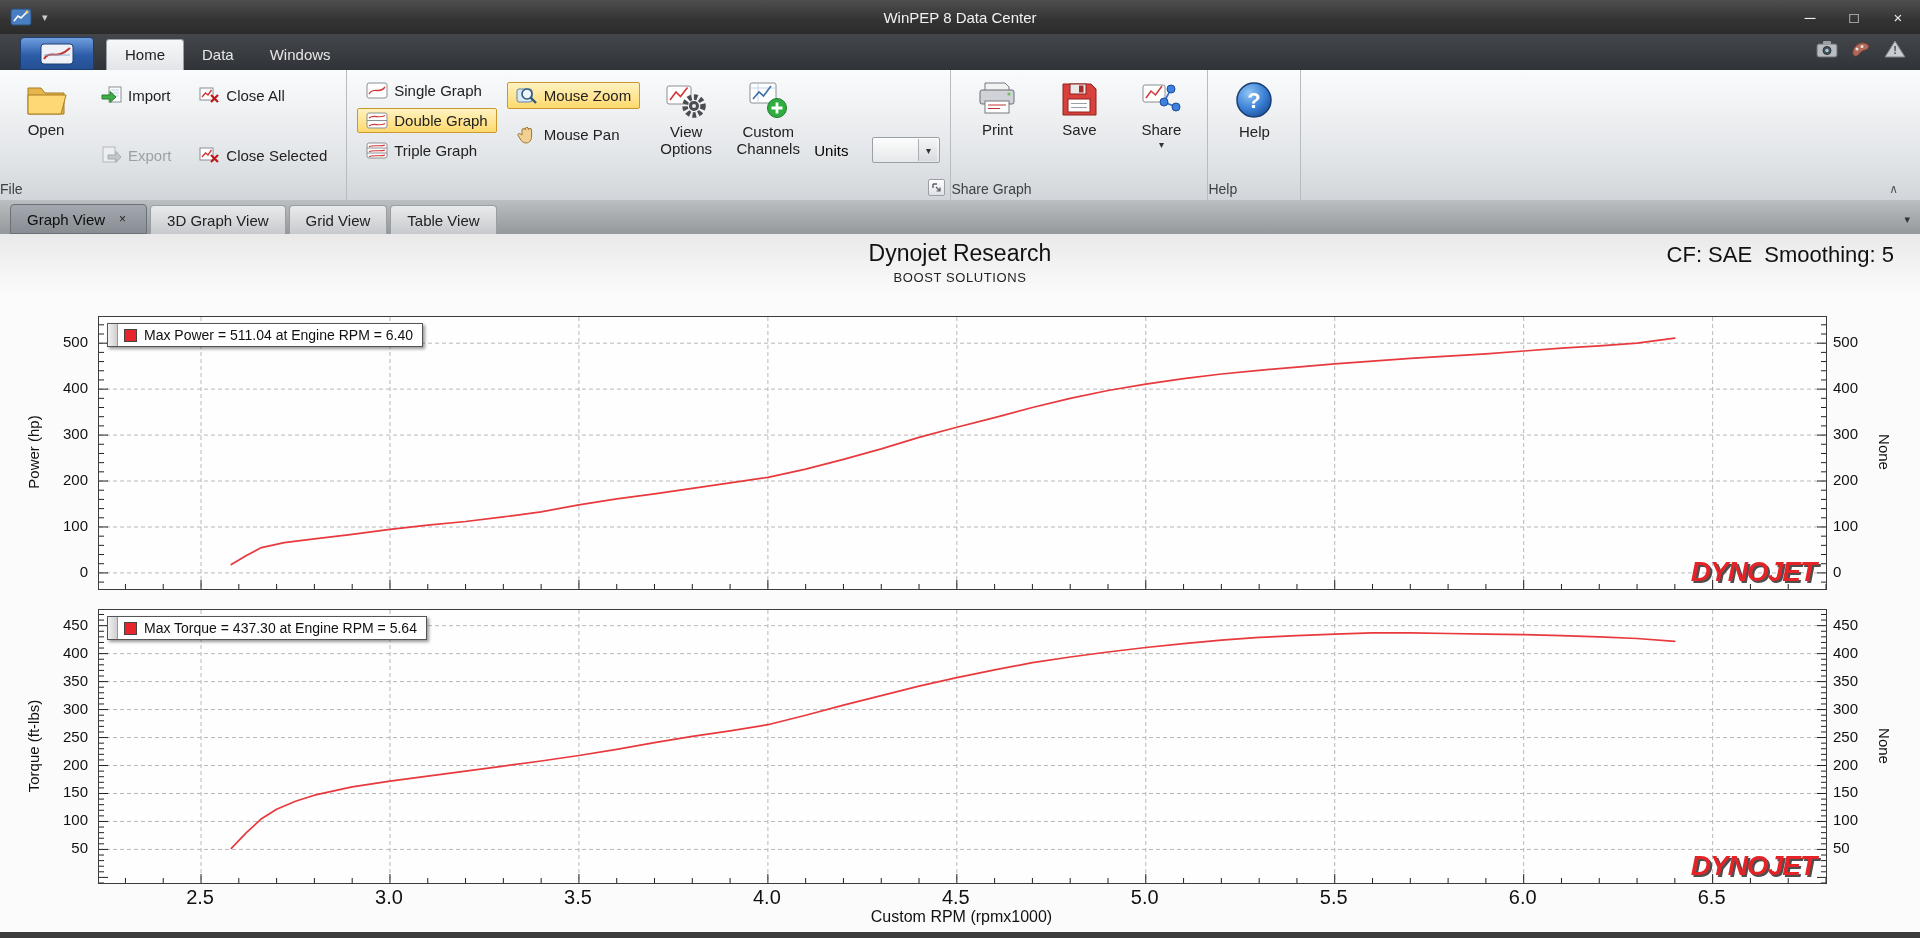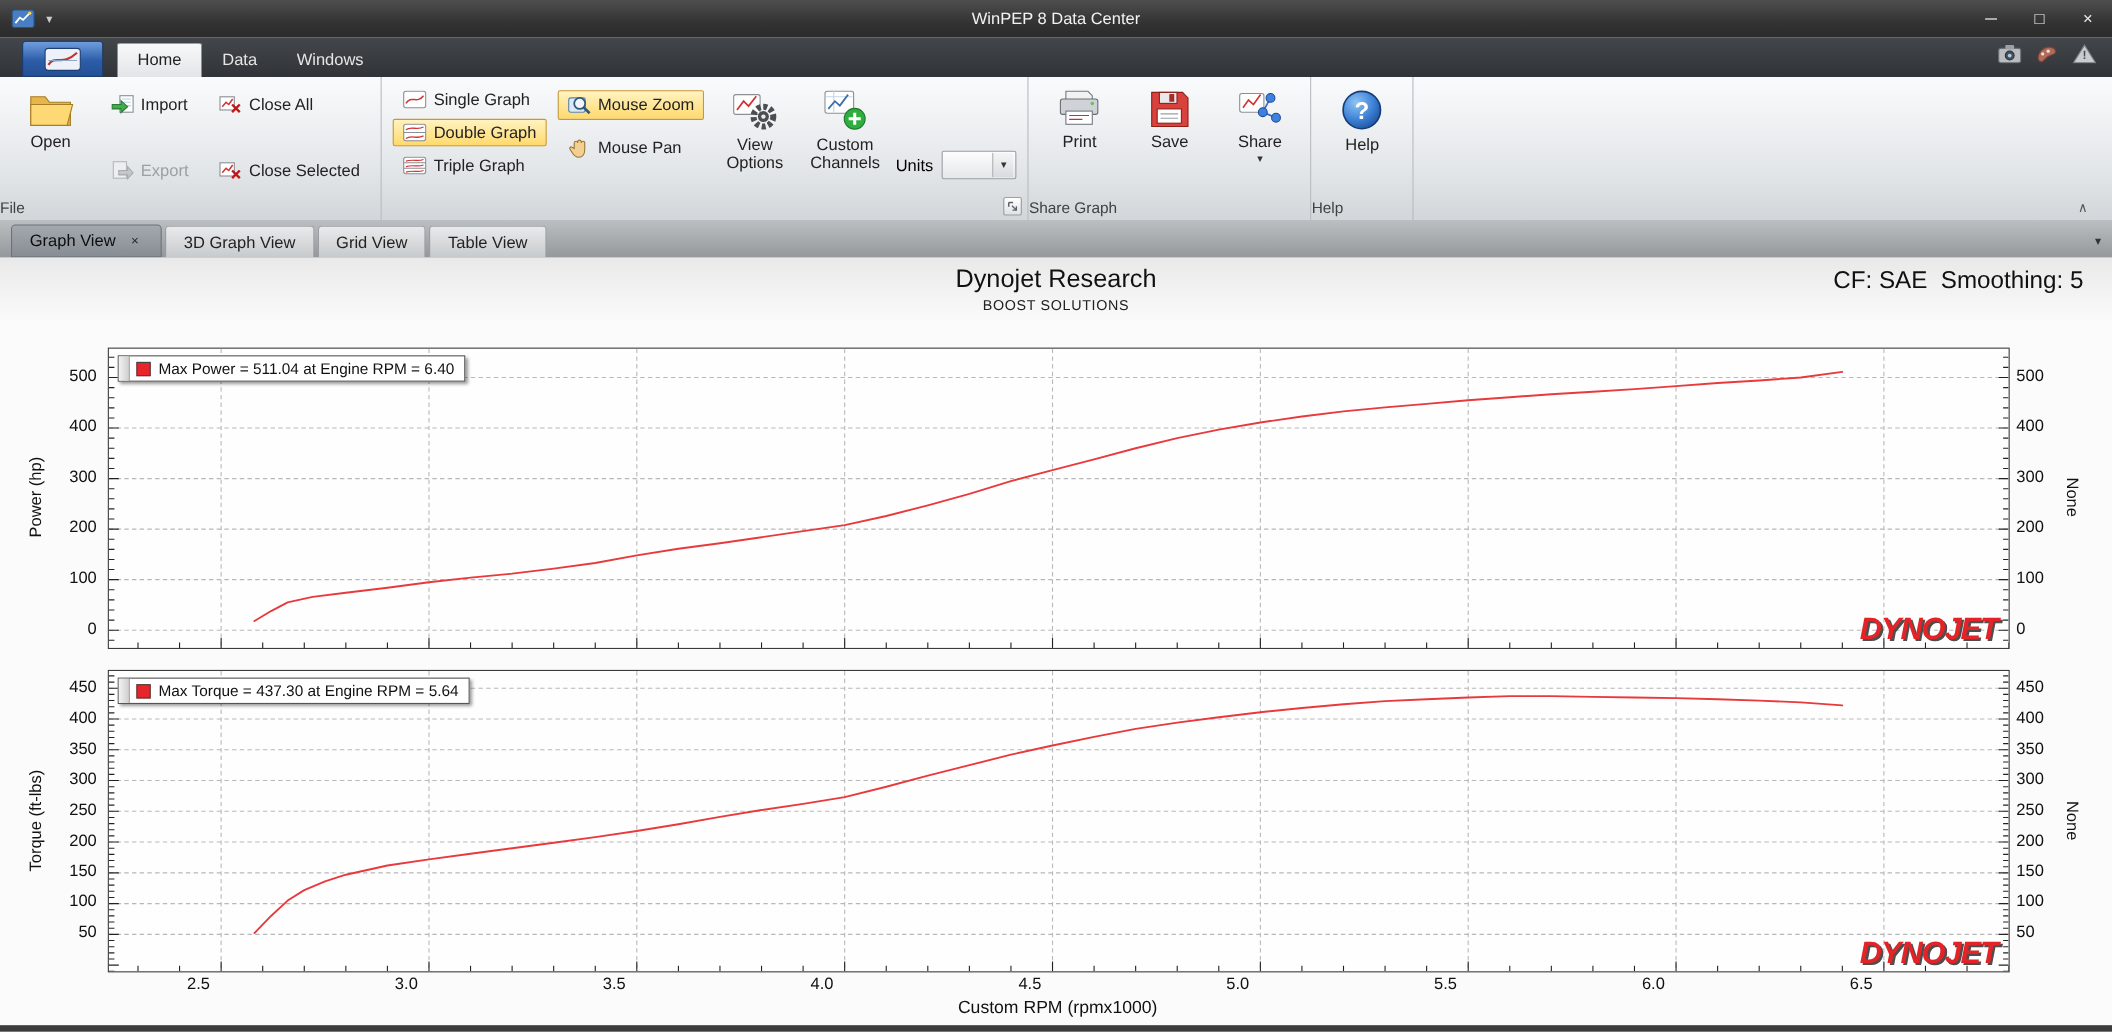--- a/index.html
+++ b/index.html
@@ -34,21 +34,21 @@
   .big-btn{width:72px;height:96px;display:flex;flex-direction:column;align-items:center;gap:3px;padding-top:4px;
     font-size:15px;color:#222;text-align:center;border-radius:3px;}
   .bb-label{line-height:17px;}
   .sb-col{display:flex;flex-direction:column;}
   .sb-col.file{height:86px;justify-content:space-between;padding-top:6px;}
   .sb-col.graphs{gap:5px;padding-top:2px;}
   .sb-col.mouse{gap:12px;padding-top:6px;}
   .small-btn{display:flex;align-items:center;gap:6px;font-size:15px;color:#222;padding:3px 8px;border:1px solid transparent;border-radius:2px;white-space:nowrap;}
   .small-btn.disabled{color:#9aa0a5;}
   .hl{background:linear-gradient(#fff3c2,#ffd96c);border:1px solid #c9992f;justify-content:center;}
-  .units{display:flex;align-items:center;gap:8px;font-size:15px;align-self:center;margin-top:26px;text-align:right;}
+  .units{display:flex;align-items:center;gap:24px;font-size:15px;align-self:center;margin-top:26px;text-align:right;}
   .combo{width:66px;height:24px;background:linear-gradient(#fdfdfd,#e5e7e9);border:1px solid #9aa0a6;border-radius:2px;position:relative;}
   .combo-arrow{position:absolute;right:2px;top:1px;bottom:1px;width:18px;background:linear-gradient(#f4f5f6,#d8dbde);
     border-left:1px solid #aab0b5;display:flex;align-items:center;justify-content:center;font-size:10px;color:#333;}
   .launcher{position:absolute;right:5px;bottom:4px;width:15px;height:15px;border:1px solid #9aa0a6;border-radius:2px;
     background:linear-gradient(#fff,#dfe2e5);display:flex;align-items:center;justify-content:center;}
   .collapse{position:absolute;right:16px;bottom:2px;font-size:12px;color:#555;padding:2px 6px;}
   .share-arrow{font-size:10px;color:#333;line-height:8px;}
 
   
   .doc-tabs{position:absolute;top:200px;left:0;right:0;height:34px;
@@ -81,21 +81,21 @@
   .ticklab{position:absolute;font-size:15px;color:#111;height:18px;line-height:18px;}
   .ticklab.left{left:0;width:88px;text-align:right;}
   .ticklab.right{left:1833px;width:70px;text-align:left;}
   .ytitle{position:absolute;font-size:15px;color:#111;white-space:nowrap;}
   .ytitle.leftside{left:33px;top:50%;transform:translate(-50%,-50%) rotate(-90deg);}
   .ytitle.rightside{left:1884px;top:50%;transform:translate(-50%,-50%) rotate(90deg);}
   .watermark{position:absolute;right:10px;bottom:1px;font-size:28px;font-style:italic;font-weight:800;
     color:#e42328;text-shadow:2px 2px 0 #4e4e4e;letter-spacing:-1px;}
 
   .xlabels{position:absolute;top:652px;left:0;width:1920px;height:20px;}
-  .xlabels span{position:absolute;font-size:15px;color:#111;width:60px;text-align:left;}
+  .xlabels span{position:absolute;font-size:20px;color:#111;width:60px;text-align:center;}
   .xtitle{position:absolute;top:674px;left:98px;width:1727px;text-align:center;font-size:16px;color:#111;}
 
   .bottom-strip{position:absolute;left:0;right:0;bottom:0;height:6px;background:#3c3c3c;}
   .icon{display:inline-flex;align-items:center;justify-content:center;}
 </style>
 </head>
 <body>
 
 <div class="window">
 

